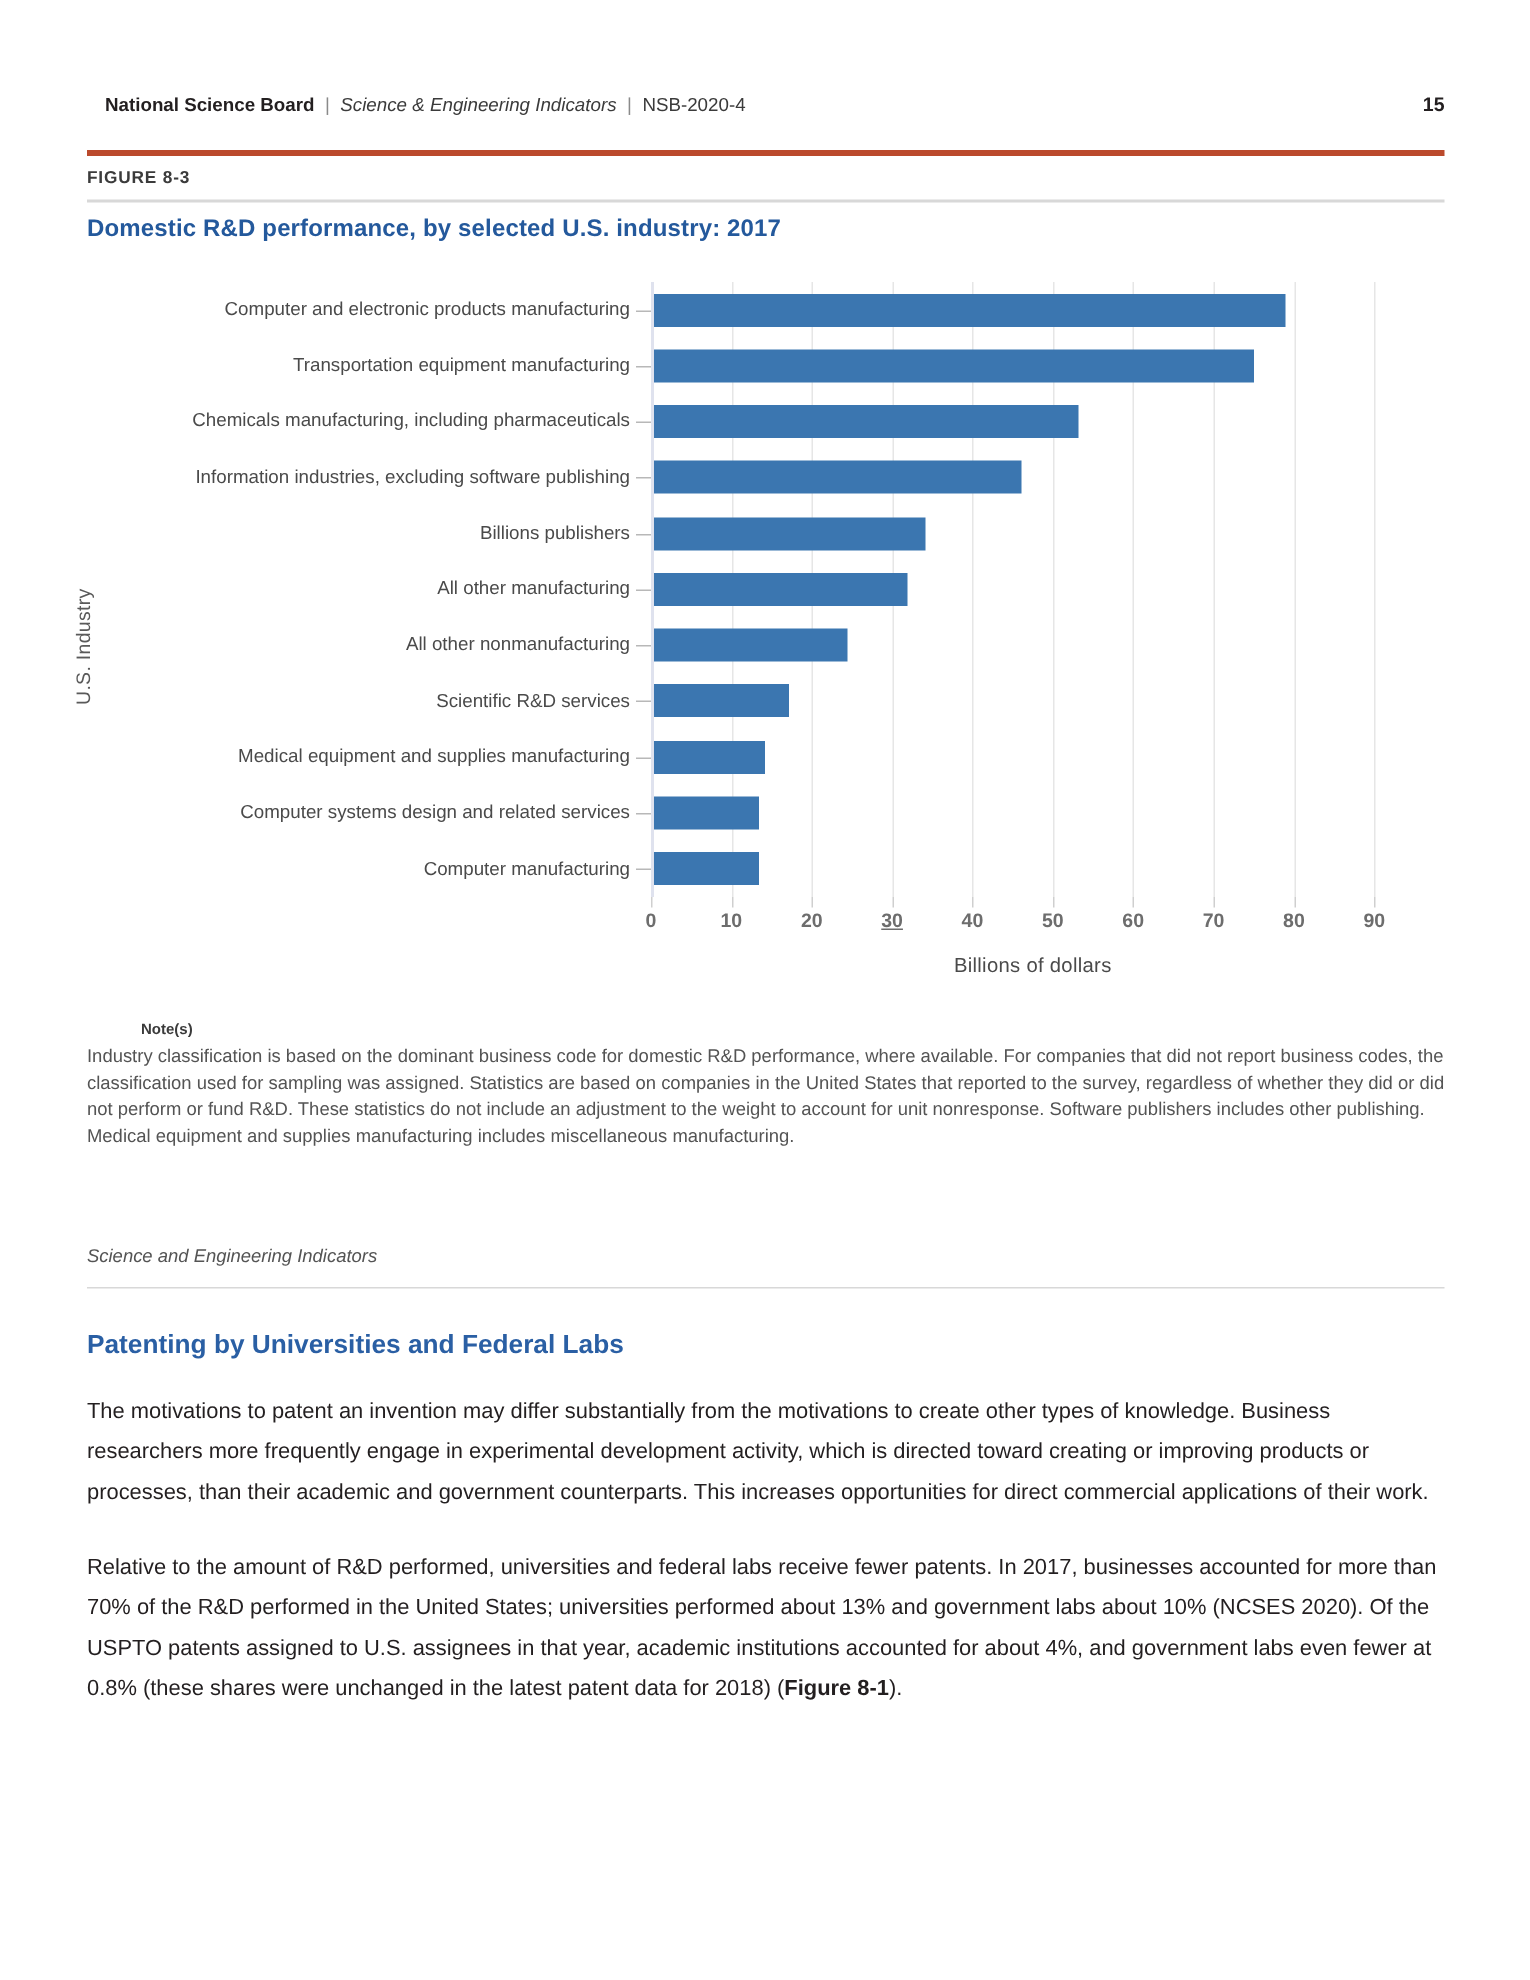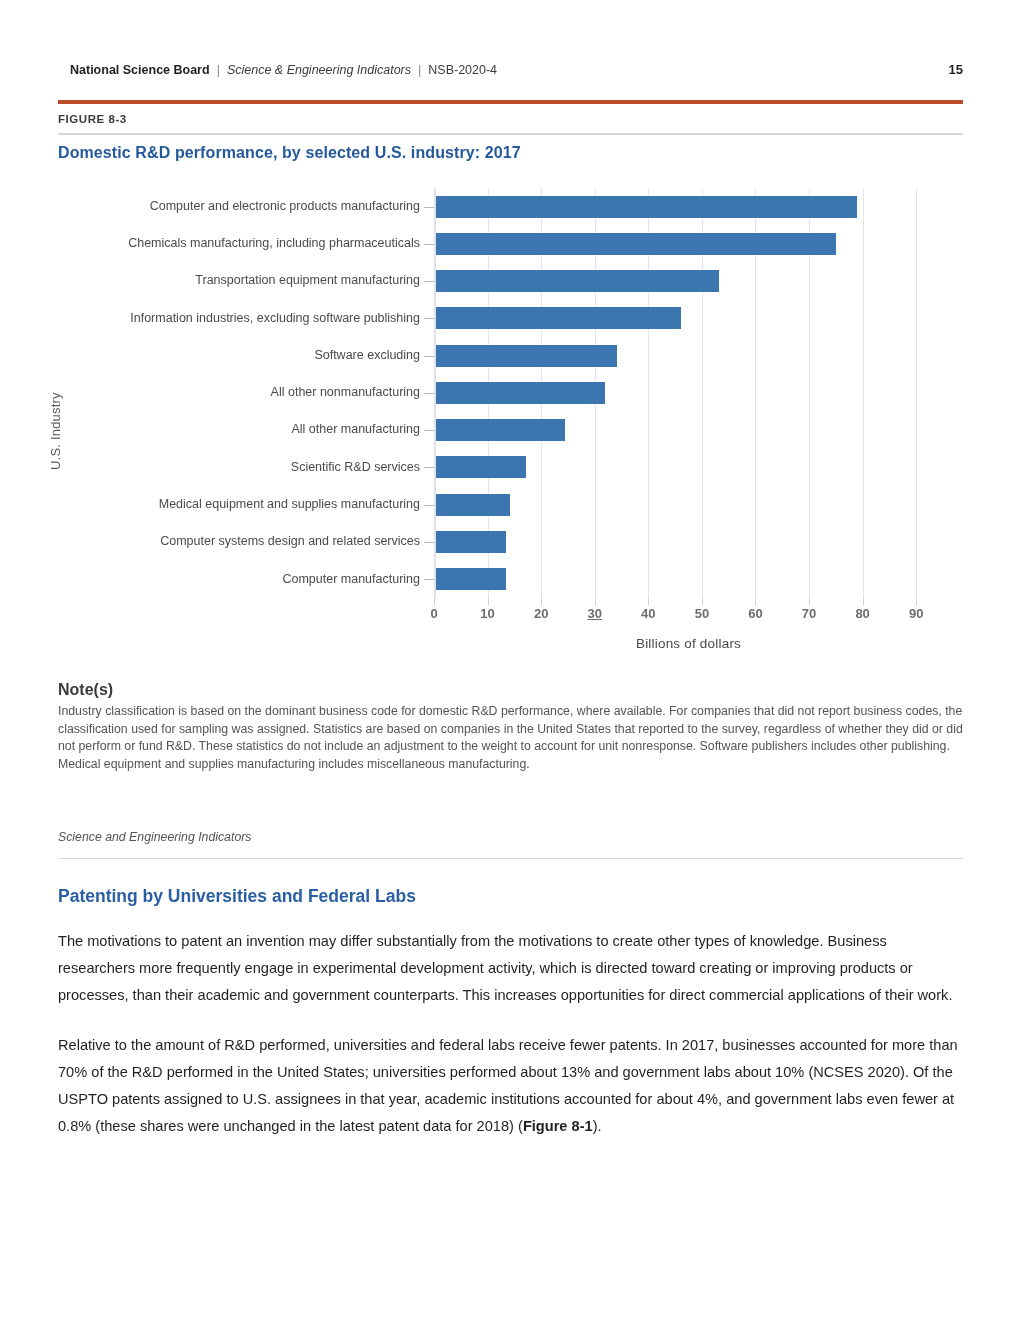--- a/index.html
+++ b/index.html
@@ -96,21 +96,21 @@
   }
   .xlabel{
     position:absolute;left:376px;right:20px;top:456px;
     text-align:center;font-size:13.5px;color:#4a4a4a;
     letter-spacing:.2px;
   }
 
   
   .notes{position:absolute;left:58px;top:681px;width:905px;}
   .note-head{
-    font-size:16px;font-weight:bold;color:#3b3b3b;margin-bottom:4px;
+    font-size:10px;font-weight:bold;color:#3b3b3b;margin-bottom:4px;margin-left:36px;
   }
   .note-body{
     font-size:12.3px;line-height:17.5px;color:#545454;
   }
   .src{position:absolute;left:58px;top:781px;width:905px;}
   .src-head{font-size:12px;font-weight:bold;color:#3b3b3b;margin-bottom:4px;}
   .src-body{font-size:12.3px;line-height:17.5px;color:#545454;}
   .attrib{
     position:absolute;left:58px;top:830px;
     font-size:12.3px;font-style:italic;color:#545454;
@@ -148,26 +148,26 @@
 
   <div class="rule-orange"></div>
   <div class="fig-label">FIGURE 8-3</div>
   <div class="rule-grey"></div>
   <div class="fig-title">Domestic R&amp;D performance, by selected U.S. industry: 2017</div>
 
   <div class="chart">
     <div class="ylabel">U.S. Industry</div>
     <div class="cats" id="cats">
         <div class="cat" style="height: 37.2727px;">Computer and electronic products manufacturing</div>
+        <div class="cat" style="height: 37.2727px;">Transportation equipment manufacturing</div>
         <div class="cat" style="height: 37.2727px;">Chemicals manufacturing, including pharmaceuticals</div>
-        <div class="cat" style="height: 37.2727px;">Transportation equipment manufacturing</div>
         <div class="cat" style="height: 37.2727px;">Information industries, excluding software publishing</div>
-        <div class="cat" style="height: 37.2727px;">Software excluding</div>
+        <div class="cat" style="height: 37.2727px;">Billions publishers</div>
+        <div class="cat" style="height: 37.2727px;">All other manufacturing</div>
         <div class="cat" style="height: 37.2727px;">All other nonmanufacturing</div>
-        <div class="cat" style="height: 37.2727px;">All other manufacturing</div>
         <div class="cat" style="height: 37.2727px;">Scientific R&amp;D services</div>
         <div class="cat" style="height: 37.2727px;">Medical equipment and supplies manufacturing</div>
         <div class="cat" style="height: 37.2727px;">Computer systems design and related services</div>
         <div class="cat" style="height: 37.2727px;">Computer manufacturing</div>
       </div>
     <div class="plot">
       <div class="axisline"></div>
       <div id="gridlines">
           <div class="gridtick" style="left: 0%;"></div>
           <div class="grid" style="left: 10.5263%;"></div>

